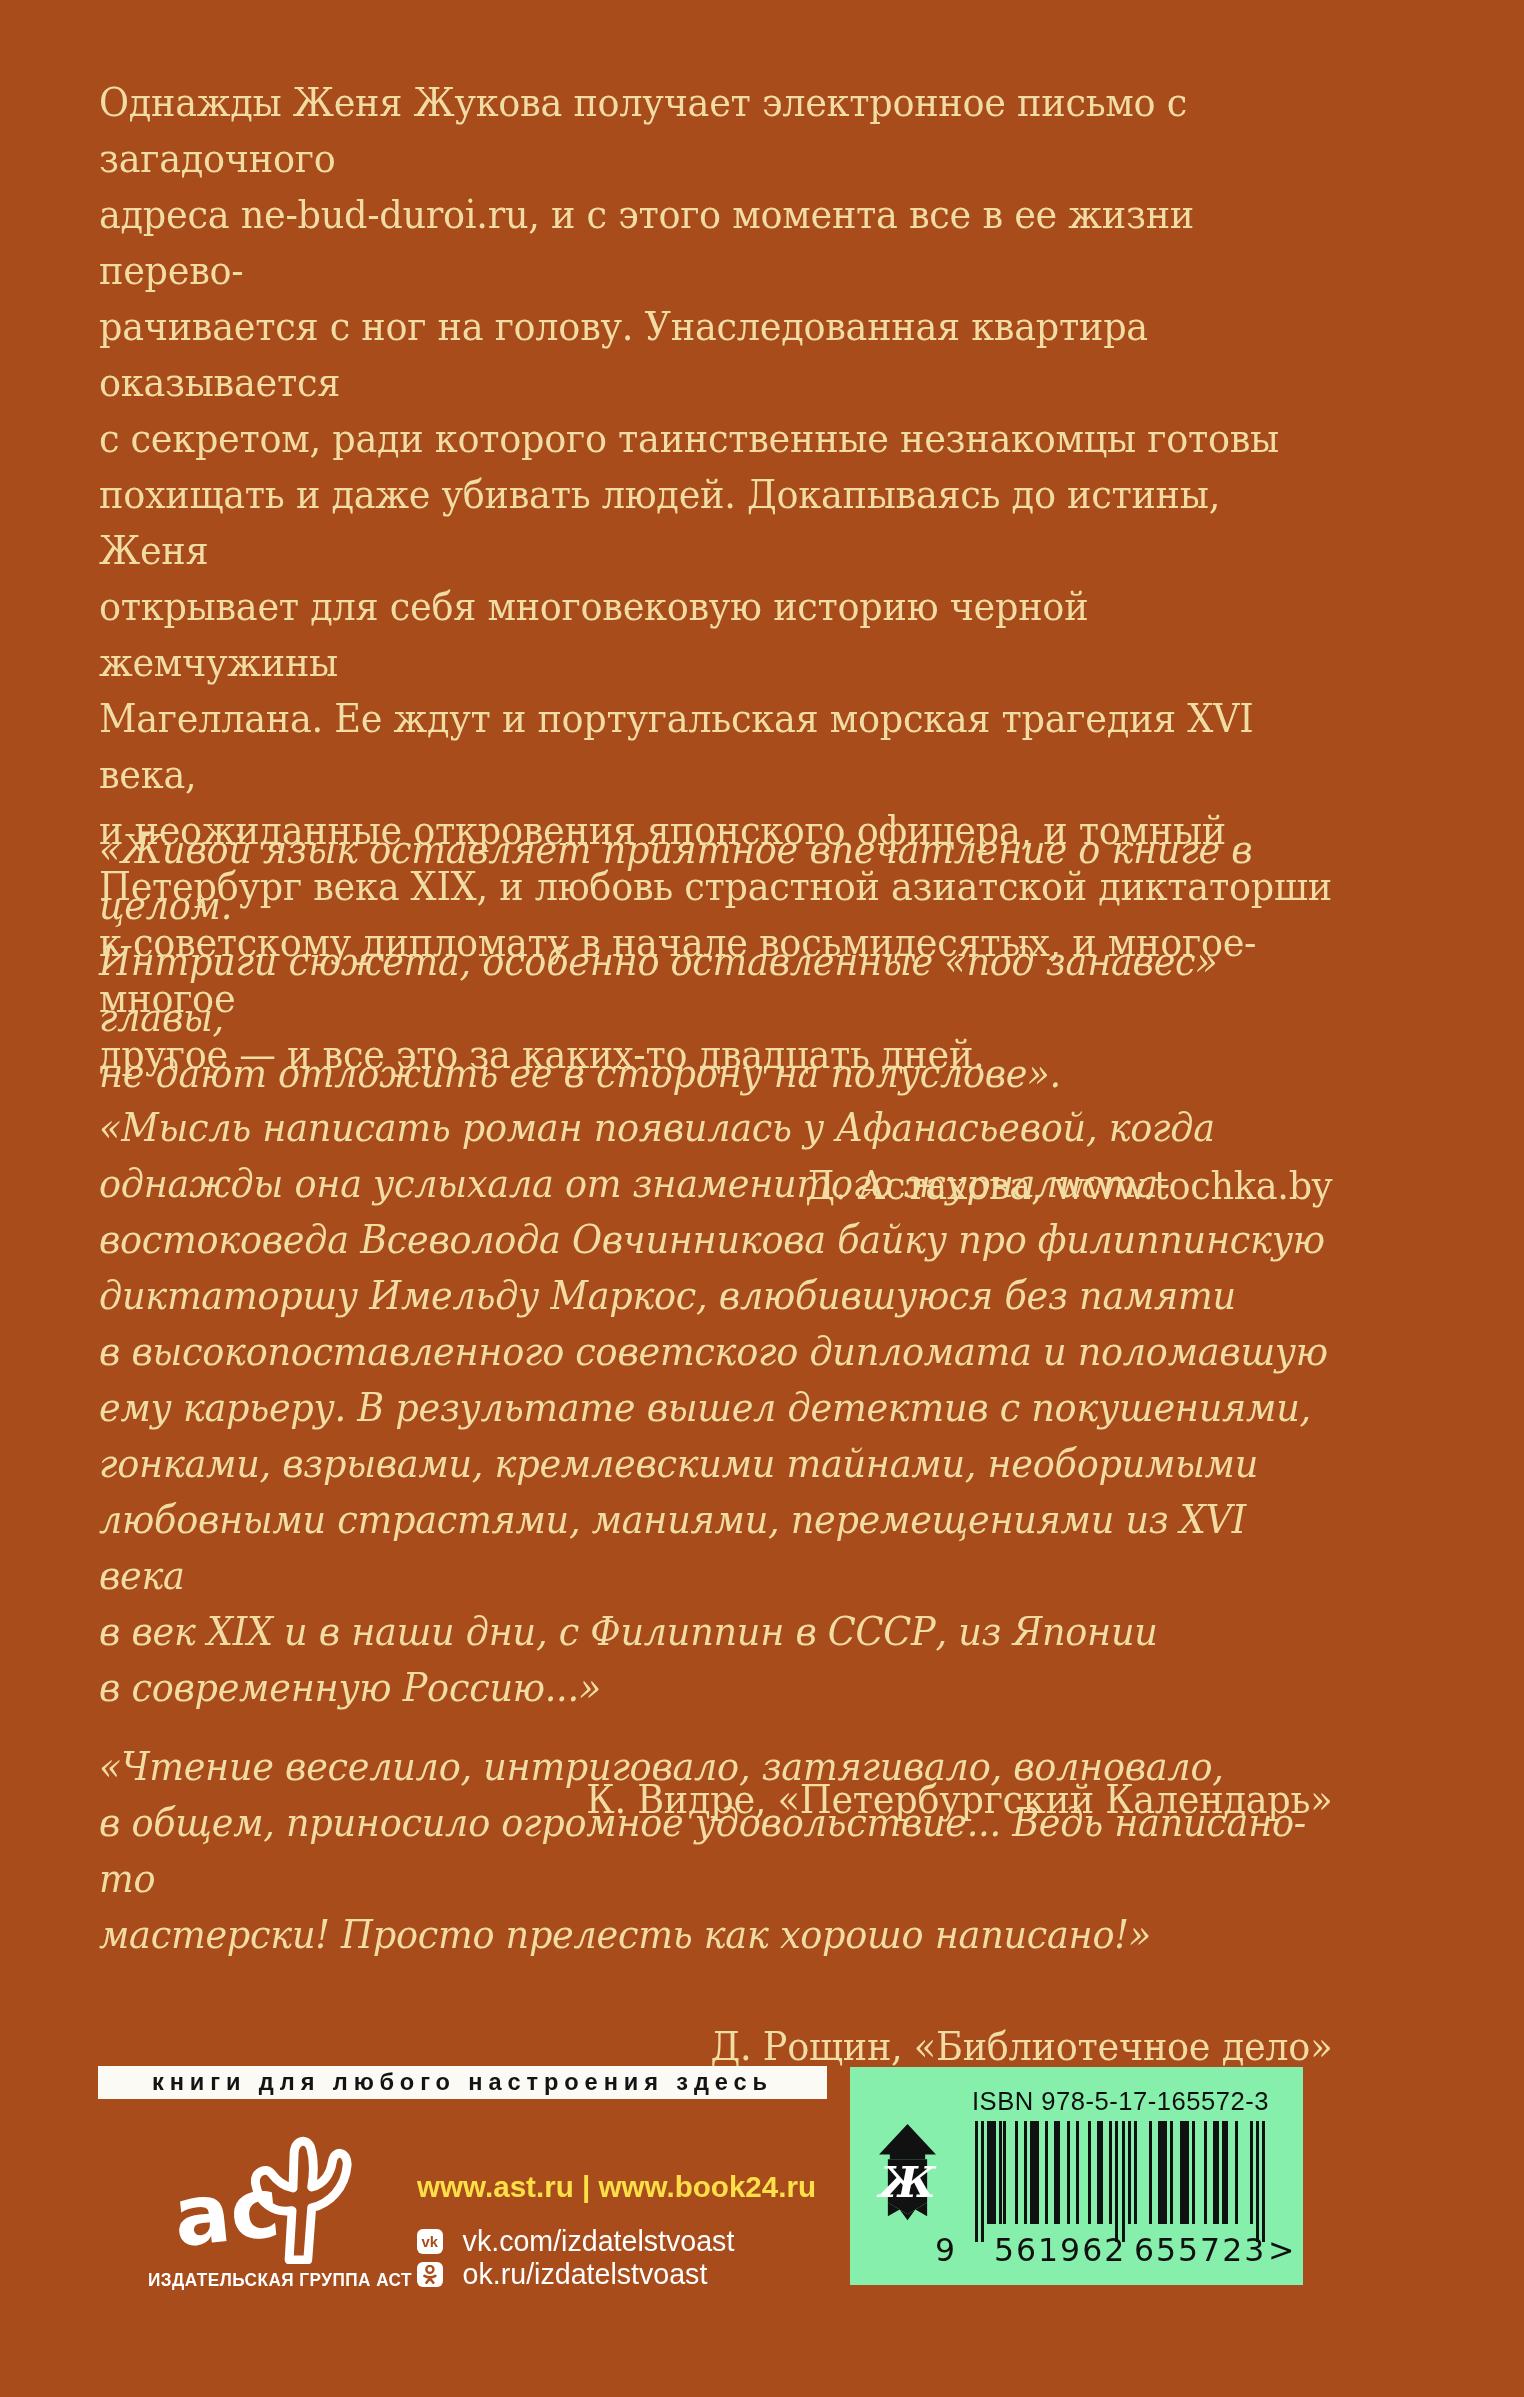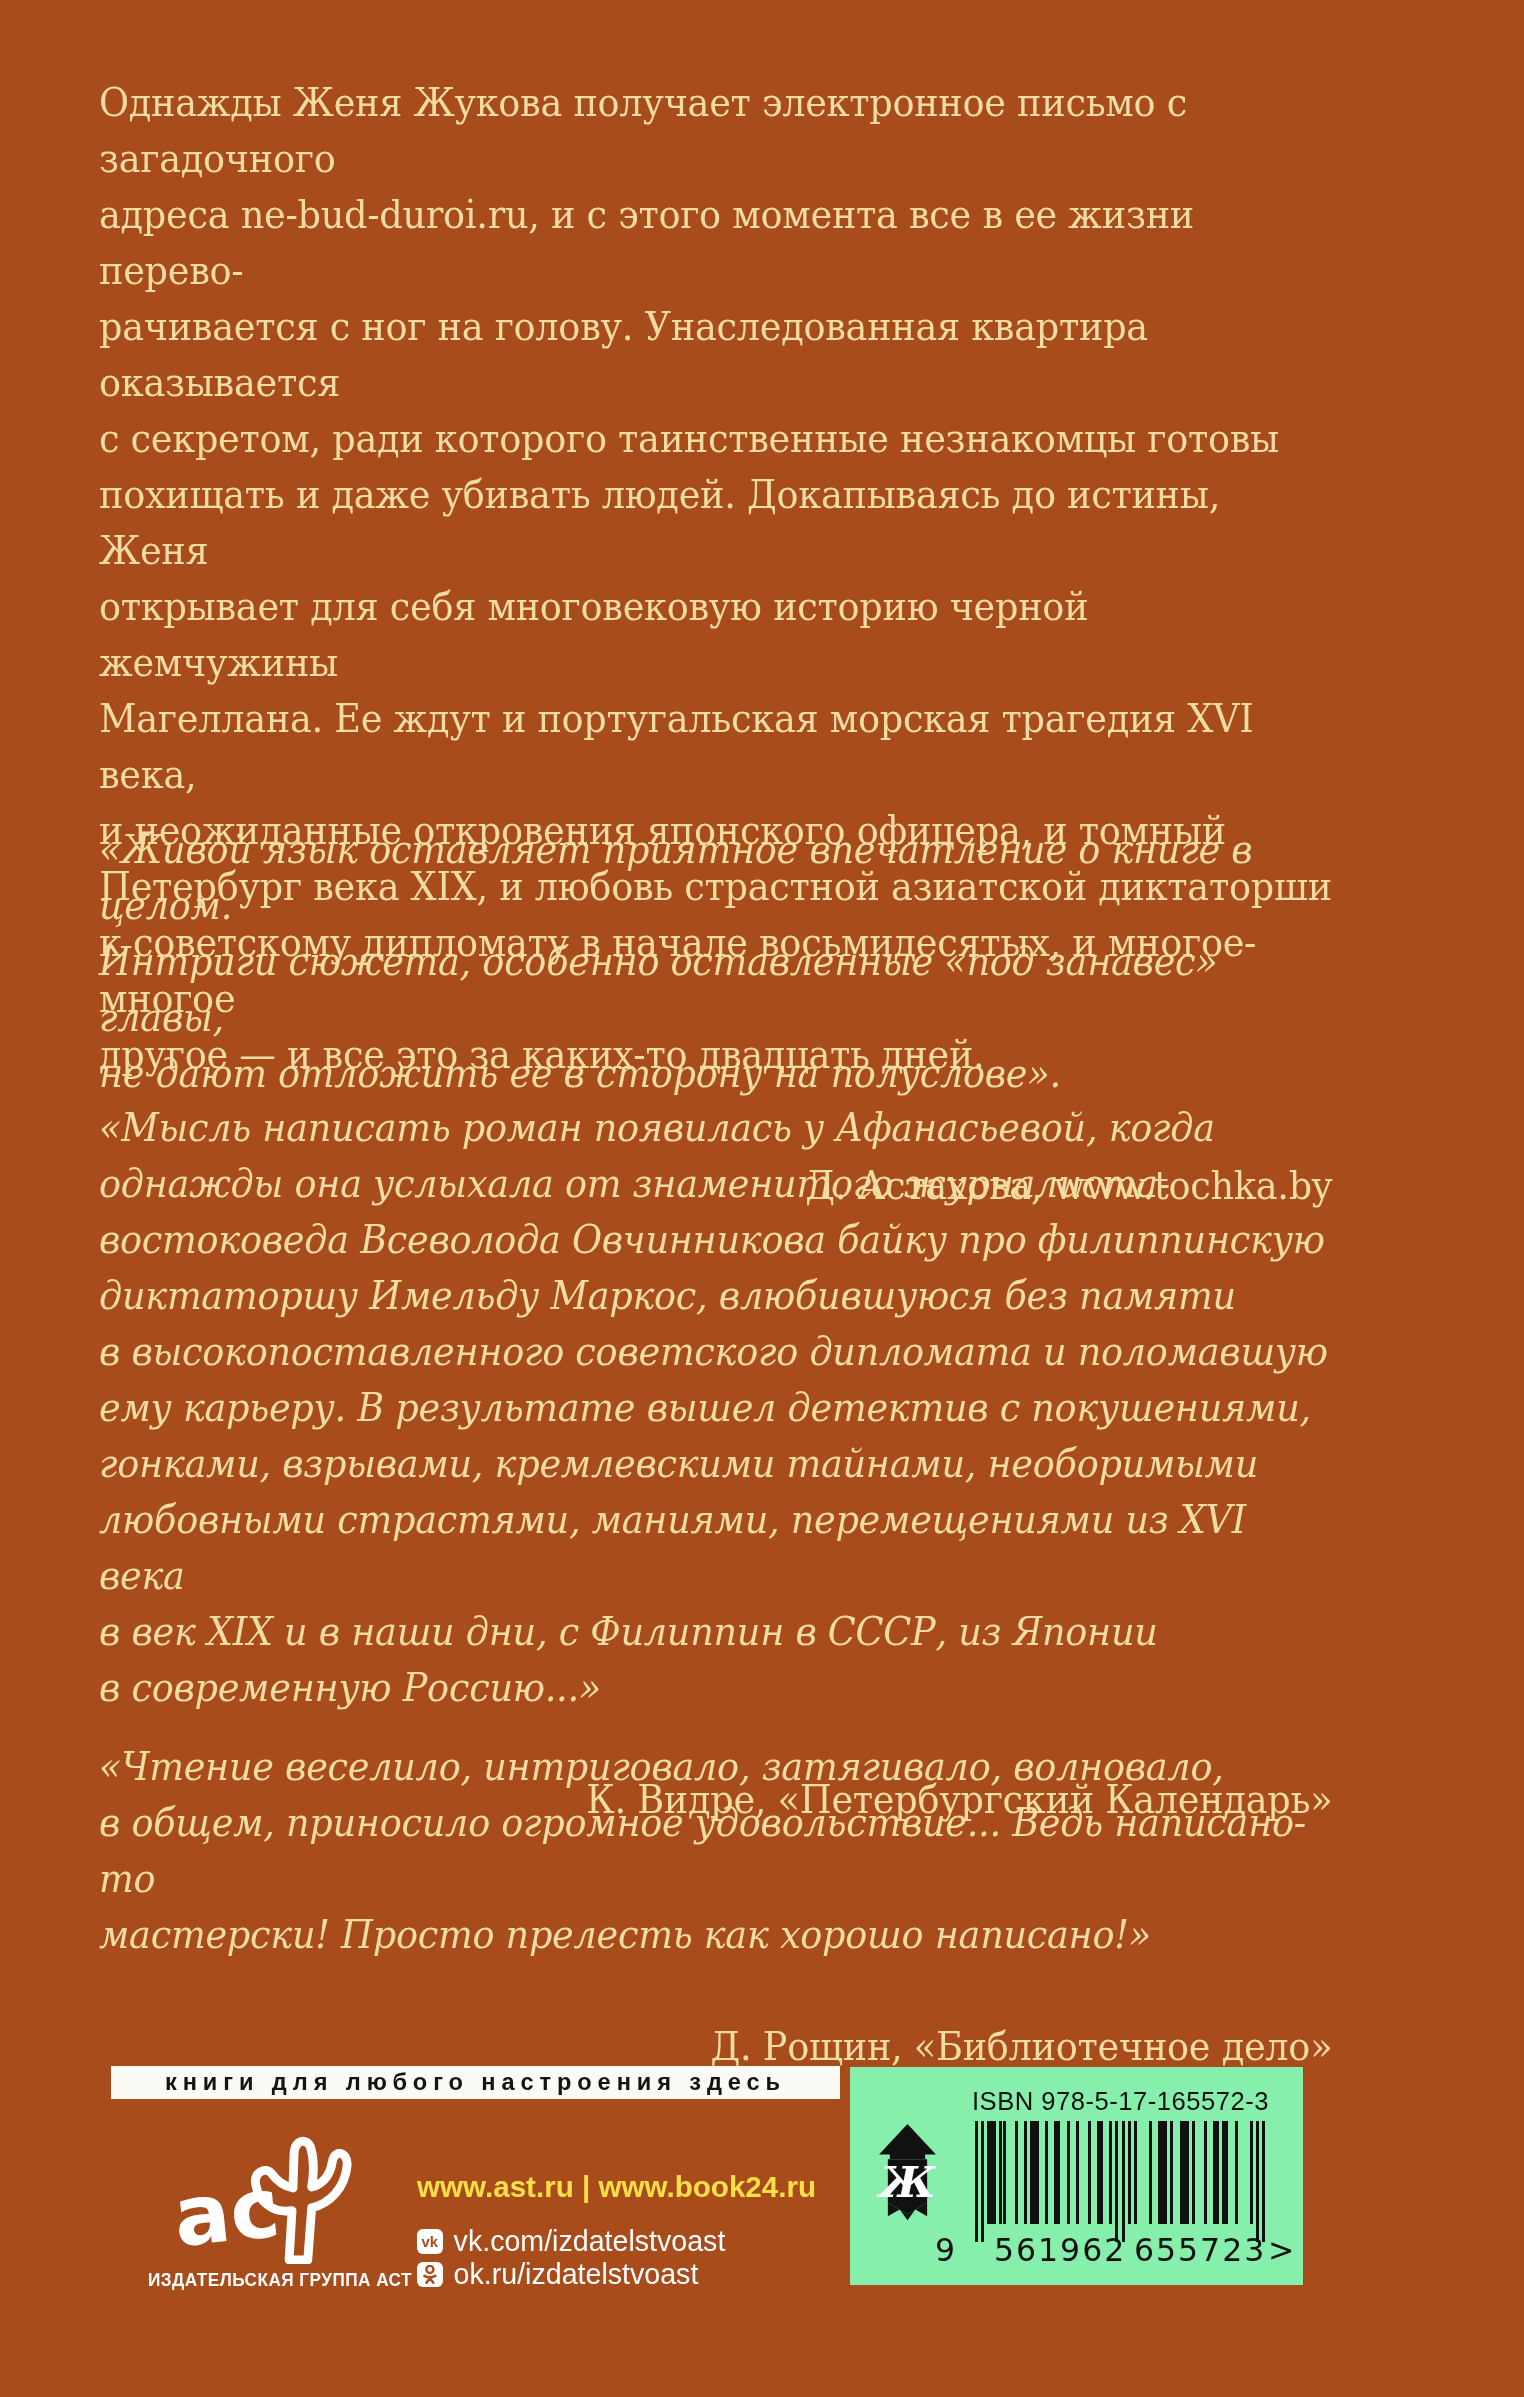--- a/index.html
+++ b/index.html
@@ -29,21 +29,21 @@
   #quote2{top:1044px;}
   #quote3{top:1683px;}
   .attribution{
     font-style:normal;
     text-align:right;
     white-space:nowrap;
   }
   
   #tagline-bar{
     position:absolute;
-    left:111px;top:2066px;width:729px;height:33px;
+    left:98px;top:2066px;width:729px;height:33px;
     background:#fbfaf4;
     display:flex;align-items:center;justify-content:center;
   }
   #tagline-bar span{
     font-family:"Liberation Sans", sans-serif;
     font-weight:bold;
     font-size:23.6px;
     letter-spacing:5.9px;
     color:#141414;
     white-space:nowrap;
@@ -77,21 +77,21 @@
     display:flex;align-items:center;
     font-family:"Liberation Sans", sans-serif;
     font-size:28.6px;color:#ffffff;white-space:nowrap;
   }
   #vk-row{top:2225px;}
   #ok-row{top:2258px;}
   .social-icon{
     width:25.6px;height:25.6px;border-radius:5.9px;
     background:#ffffff;color:#a84c1c;
     display:flex;align-items:center;justify-content:center;
-    margin-right:11px;
+    margin-right:20px;
     font-weight:bold;font-size:14.8px;
     font-family:"Liberation Sans", sans-serif;
     flex:0 0 auto;
   }
   .social-row .handle{font-weight:normal;}
   
   #isbn-panel{
     position:absolute;left:850px;top:2067px;width:453px;height:218px;
     background:#86efac;
   }

